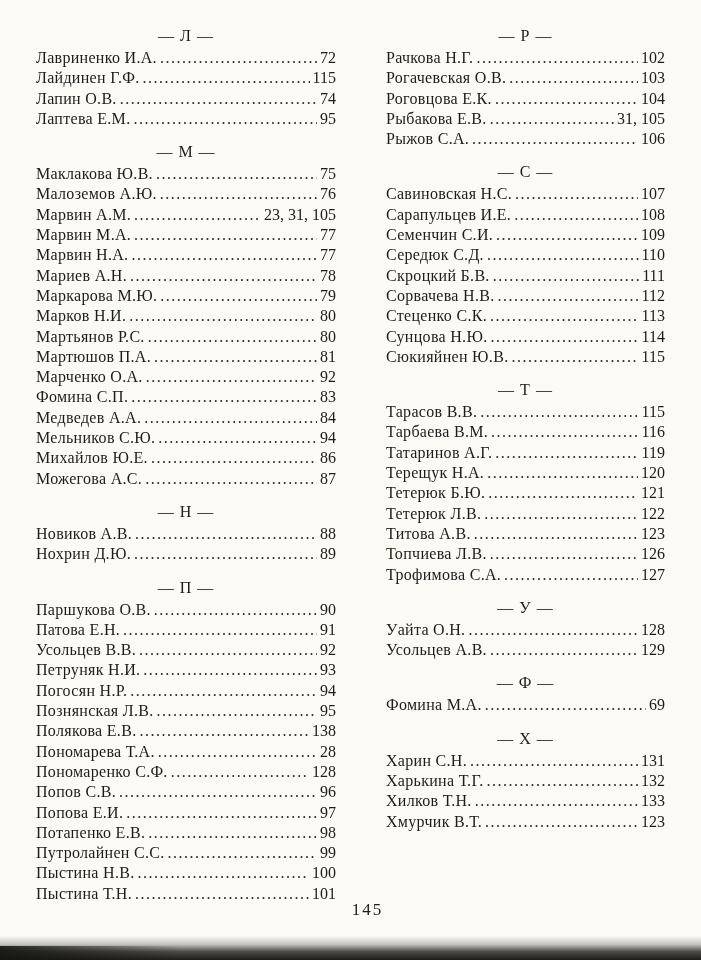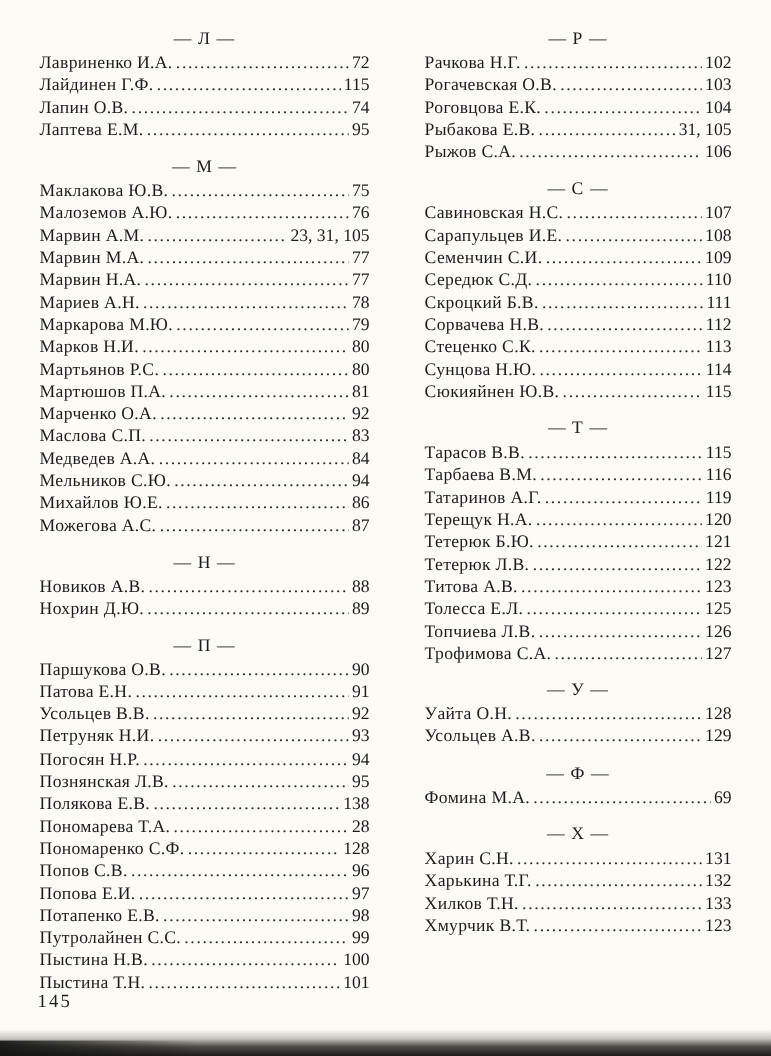--- a/index.html
+++ b/index.html
@@ -62,20 +62,21 @@
   }
   .entry .pg {
     flex: none;
   }
 
   .page-number {
     position: absolute;
     left: 0;
     right: 0;
     top: 900px;
+    text-align: center;
     font-size: 17px;
     letter-spacing: 2px;
     margin-left: 34px;
   }
 
   .scan-edge {
     position: absolute;
     left: 0;
     right: 0;
     bottom: 0;
@@ -195,21 +196,21 @@
     <span class="pg">81</span>
   </div>
 
   <div class="entry">
     <span class="name">Марченко О.А.</span>
     <span class="leader"></span>
     <span class="pg">92</span>
   </div>
 
   <div class="entry">
-    <span class="name">Маслова С.П.</span>
+    <span class="name">Фомина С.П.</span>
     <span class="leader"></span>
     <span class="pg">83</span>
   </div>
 
   <div class="entry">
     <span class="name">Медведев А.А.</span>
     <span class="leader"></span>
     <span class="pg">84</span>
   </div>
 
@@ -479,25 +480,20 @@
     <span class="leader"></span>
     <span class="pg">122</span>
   </div>
 
   <div class="entry">
     <span class="name">Титова А.В.</span>
     <span class="leader"></span>
     <span class="pg">123</span>
   </div>
 
-  <div class="entry">
-    <span class="name">Толесса Е.Л.</span>
-    <span class="leader"></span>
-    <span class="pg">125</span>
-  </div>
 
   <div class="entry">
     <span class="name">Топчиева Л.В.</span>
     <span class="leader"></span>
     <span class="pg">126</span>
   </div>
 
   <div class="entry">
     <span class="name">Трофимова С.А.</span>
     <span class="leader"></span>

